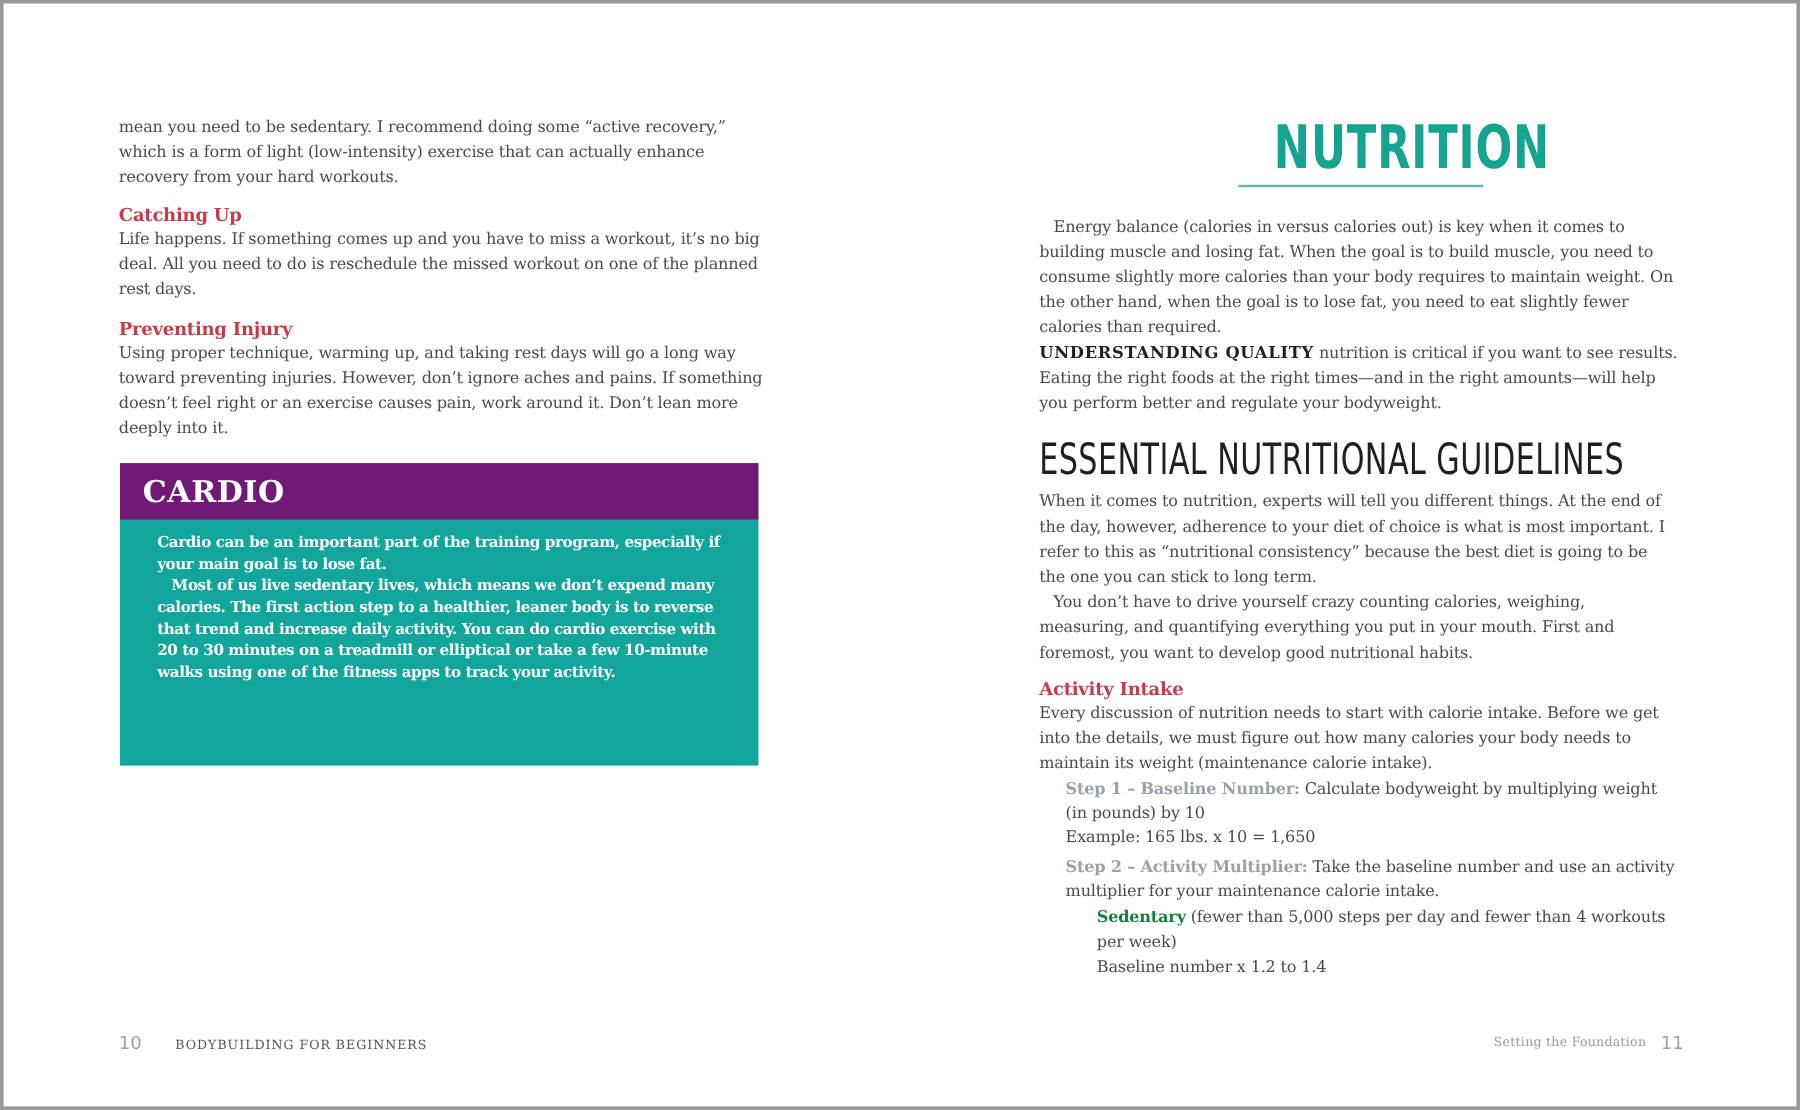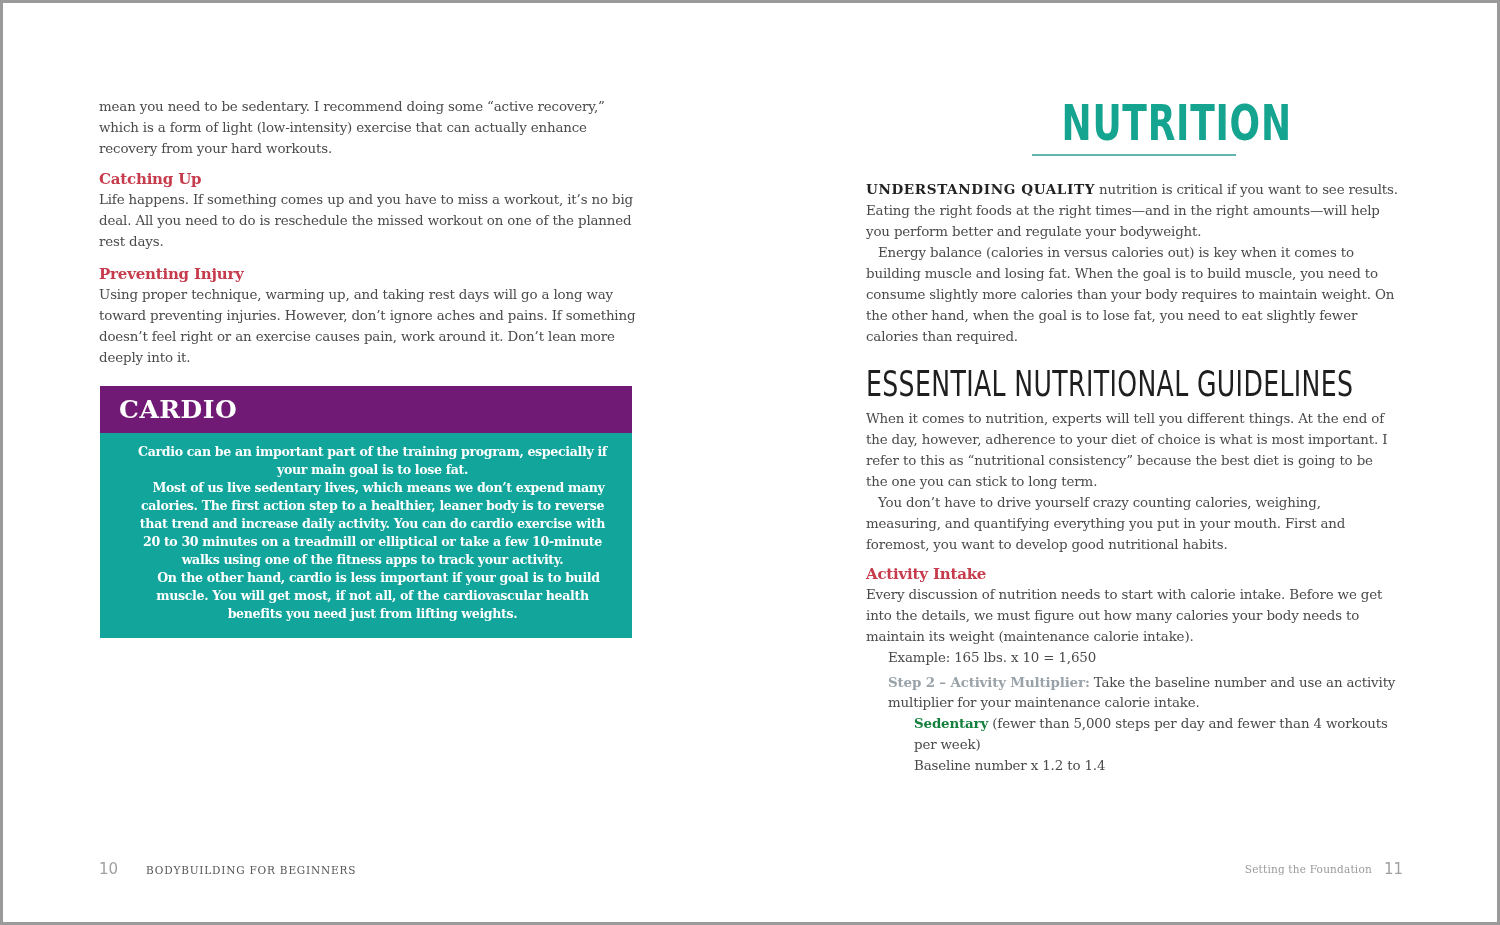--- a/index.html
+++ b/index.html
@@ -40,21 +40,21 @@
     background: #12a59b;
   }
   .cardio-head {
     background: #701a75; height: 47px; padding-left: 19px;
     display: flex; align-items: center;
   }
   .cardio-title {
     font-family: "DejaVu Serif", serif; font-weight: bold;
     font-size: 25px; color: #ffffff; letter-spacing: 0.5px;
   }
-  .cardio-body { padding: 10px 18px 0 31px; text-align: center; }
+  .cardio-body { padding: 10px 18px 0 31px; }
   .cardio-body p {
     margin: 0; font-family: "DejaVu Serif", serif; font-weight: bold;
     color: #ffffff; font-size: 12.6px; line-height: 18px; letter-spacing: -0.35px;
   }
 
   .footer-left {
     position: absolute; left: 96px; top: 857px;
     display: flex; align-items: baseline;
   }
   .page-num {
@@ -126,51 +126,51 @@
       <p class="body-text">Using proper technique, warming up, and taking rest days will go a long way toward preventing injuries. However, don’t ignore aches and pains. If something doesn’t feel right or an exercise causes pain, work around it. Don’t lean more deeply into it.</p>
     </div>
 
     <div class="cardio-box">
       <div class="cardio-head">
         <span class="cardio-title">CARDIO</span>
       </div>
       <div class="cardio-body">
         <p>Cardio can be an important part of the training program, especially if your main goal is to lose fat.</p>
         <p class="indent">Most of us live sedentary lives, which means we don’t expend many calories. The first action step to a healthier, leaner body is to reverse that trend and increase daily activity. You can do cardio exercise with 20 to 30 minutes on a treadmill or elliptical or take a few 10-minute walks using one of the fitness apps to track your activity.</p>
-        <p class="indent">On the other hand, cardio is less important if your goal is to build muscle. You will get most, if not all, of the cardiovascular health benefits you need just from lifting weights.</p>
       </div>
     </div>
 
     <div class="footer-left">
       <span class="page-num">10</span>
       <span class="running-head-left">BODYBUILDING FOR BEGINNERS</span>
     </div>
   </div>
 
   <div class="page page-right">
     <div class="nutrition-title">NUTRITION</div>
     <div class="nutrition-rule"></div>
 
     <div class="right-col rblk1">
+      <p class="body-text indent">Energy balance (calories in versus calories out) is key when it comes to building muscle and losing fat. When the goal is to build muscle, you need to consume slightly more calories than your body requires to maintain weight. On the other hand, when the goal is to lose fat, you need to eat slightly fewer calories than required.</p>
       <p class="body-text"><span class="lead">UNDERSTANDING QUALITY</span><span> nutrition is critical if you want to see results. Eating the right foods at the right times—and in the right amounts—will help you perform better and regulate your bodyweight.</span></p>
-      <p class="body-text indent">Energy balance (calories in versus calories out) is key when it comes to building muscle and losing fat. When the goal is to build muscle, you need to consume slightly more calories than your body requires to maintain weight. On the other hand, when the goal is to lose fat, you need to eat slightly fewer calories than required.</p>
     </div>
 
     <div class="section-title">ESSENTIAL NUTRITIONAL GUIDELINES</div>
 
     <div class="right-col rblk2">
       <p class="body-text">When it comes to nutrition, experts will tell you different things. At the end of the day, however, adherence to your diet of choice is what is most important. I refer to this as “nutritional consistency” because the best diet is going to be the one you can stick to long term.</p>
       <p class="body-text indent">You don’t have to drive yourself crazy counting calories, weighing, measuring, and quantifying everything you put in your mouth. First and foremost, you want to develop good nutritional habits.</p>
     </div>
 
     <div class="right-col rblk3">
       <h3 class="subhead">Activity Intake</h3>
       <p class="body-text">Every discussion of nutrition needs to start with calorie intake. Before we get into the details, we must figure out how many calories your body needs to maintain its weight (maintenance calorie intake).</p>
 
       <div class="step" style="margin-top:1px;">
+        <p class="body-text" style="line-height:20px;"><span class="step-label">Step 1 – Baseline Number:</span><span> Calculate bodyweight by multiplying weight (in pounds) by 10</span></p>
         <p class="body-text" style="line-height:20px;">Example: 165 lbs. x 10 = 1,650</p>
       </div>
 
       <div class="step" style="margin-top:4px;">
         <p class="body-text" style="line-height:20px;"><span class="step-label">Step 2 – Activity Multiplier:</span><span> Take the baseline number and use an activity multiplier for your maintenance calorie intake.</span></p>
       </div>
 
       <div class="sub-step">
         <p class="body-text"><span class="sub-label">Sedentary</span><span> (fewer than 5,000 steps per day and fewer than 4 workouts per week)</span></p>
         <p class="body-text">Baseline number x 1.2 to 1.4</p>

